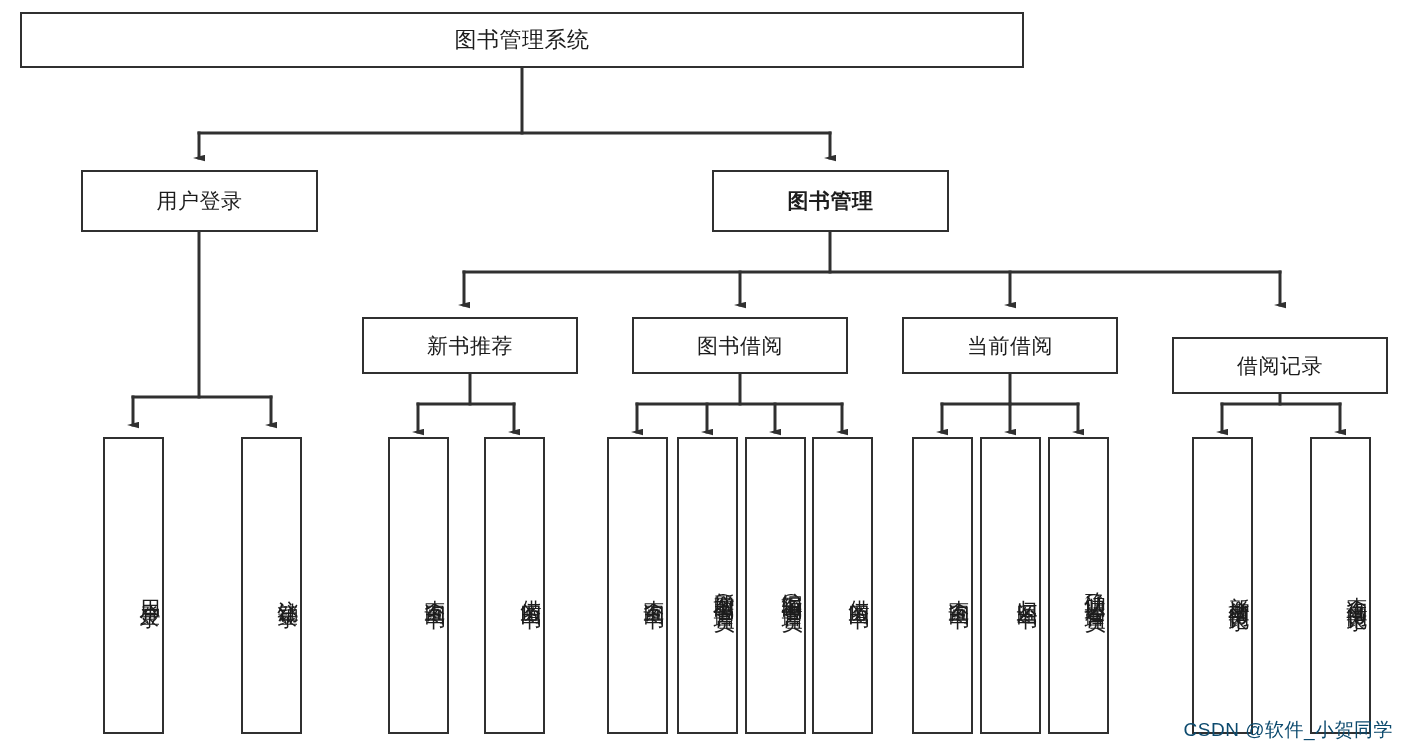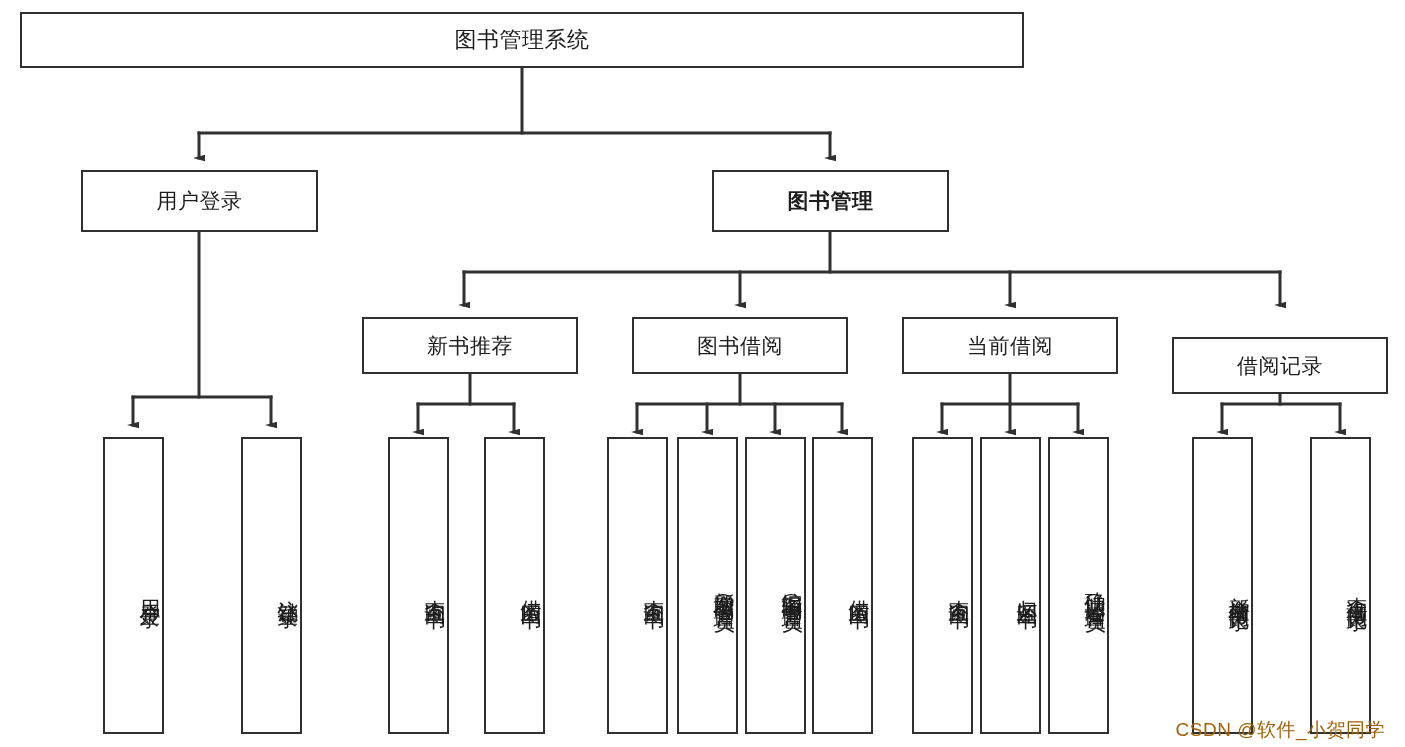--- a/index.html
+++ b/index.html
@@ -52,24 +52,24 @@
     justify-content: center;
     padding-top: 6px;
   }
   .node.leaf .vtext {
     writing-mode: vertical-rl;
     text-orientation: upright;
     white-space: nowrap;
   }
   .watermark {
     position: absolute;
-    right: 20px;
+    right: 12px;
     bottom: 4px;
     font-size: 19px;
-    color: #a16207;
+    color: #0c4a6e;
     letter-spacing: 0.5px;
     white-space: nowrap;
   }
 </style>
 </head>
 <body>
 
 <div id="canvas">
 
   <svg id="edges" viewBox="0 0 1405 747">

